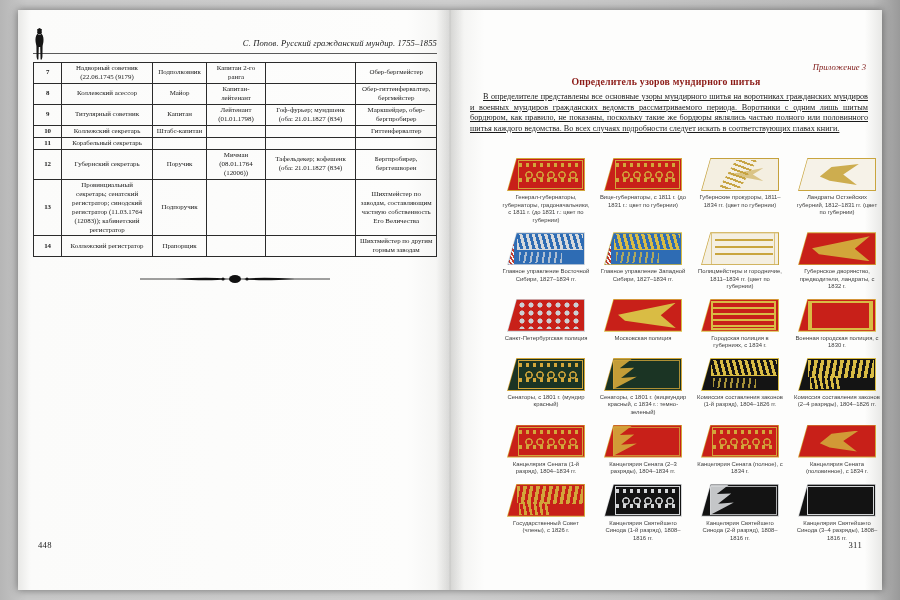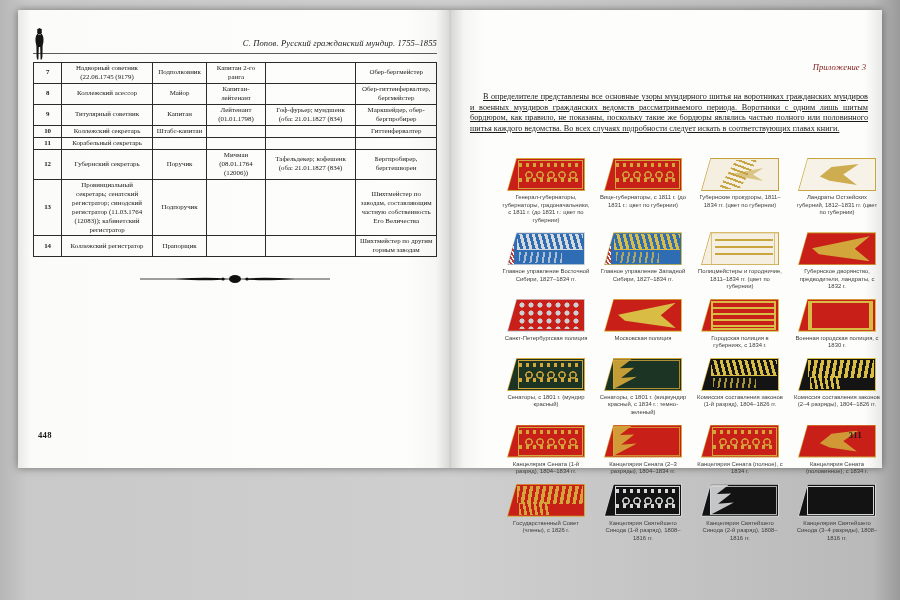--- a/index.html
+++ b/index.html
@@ -2,21 +2,21 @@
 <html><head>
 <meta charset="utf-8">
 <style>
   html,body{margin:0;padding:0;}
   body{
     width:900px;height:600px;overflow:hidden;position:relative;
     background:linear-gradient(90deg,#b6b6b6 0,#c9c9c9 3%,#cfcfcf 50%,#b9b9b9 97%,#9a9a9a 100%);
     font-family:"Liberation Serif", serif;color:#1a1a1a;
   }
   .book{
-    position:absolute;left:18px;top:10px;width:864px;height:458px;
+    position:absolute;left:18px;top:10px;width:864px;height:580px;
     background:#fdfdfc;box-shadow:0 0 8px rgba(0,0,0,.45);
     display:flex;
   }
   .page{position:relative;width:50%;height:100%;}
   .page-left{background:linear-gradient(90deg,#e9e9e7 0,#fbfbfa 3%,#fdfdfc 90%,#f3f3f1 100%);}
   .page-right{background:linear-gradient(90deg,#efefed 0,#fdfdfc 8%,#fdfdfc 96%,#e8e8e6 100%);}
   .spine{position:absolute;left:calc(50% - 14px);top:0;width:28px;height:100%;
     background:linear-gradient(90deg,transparent 0,rgba(0,0,0,.10) 45%,rgba(0,0,0,.16) 50%,rgba(0,0,0,.10) 55%,transparent 100%);
     pointer-events:none;z-index:5;}
   
@@ -26,21 +26,21 @@
   .fig{position:absolute;bottom:-2px;width:13px;height:32px;z-index:2;}
   
   table.ranks{
     position:absolute;left:15px;top:52px;width:404px;border-collapse:collapse;
     font-size:6.9px;line-height:1.3;text-align:center;
   }
   table.ranks td{border:1px solid #2b2b2b;padding:1px 3px;vertical-align:middle;}
   table.ranks td.num{font-weight:bold;}
   table.ranks{border:1.5px solid #2b2b2b;}
   .divider{position:absolute;left:117px;top:262px;width:200px;height:14px;}
-  .pageno{position:absolute;bottom:28px;font-size:8.6px;font-weight:bold;letter-spacing:.3px;}
+  .pageno{position:absolute;bottom:40px;font-size:8.6px;font-weight:normal;letter-spacing:.3px;}
   .pageno-left{left:20px;}
   .pageno-right{right:20px;}
   
   .appx-label{position:absolute;top:52px;right:16px;font-style:italic;font-size:8.6px;color:#7d1715;}
   .appx-title{position:absolute;top:66px;left:0;right:0;text-align:center;
     font-weight:bold;font-size:9.8px;color:#8b1a16;letter-spacing:.2px;}
   .intro{position:absolute;top:82px;left:20px;right:14px;font-size:8.2px;line-height:1.3;
     text-align:justify;text-indent:13px;text-decoration:underline;}
   
   .grid{position:absolute;left:52px;top:148px;width:366px;
@@ -205,20 +205,21 @@
         <circle cx="112" cy="7" r="1.6" fill="#111"></circle>
       </svg>
     </div>
 
     <div class="pageno pageno-left">448</div>
   </div>
 
   <div class="page page-right">
 
     <div class="appx-label">Приложение 3</div>
+    <div class="appx-title">Определитель узоров мундирного шитья</div>
     <div class="intro">В определителе представлены все основные узоры мундирного шитья на воротниках гражданских мундиров и военных мундиров гражданских ведомств рассматриваемого периода. Воротники с одним лишь шитым бордюром, как правило, не показаны, поскольку такие же бордюры являлись частью полного или половинного шитья каждого ведомства. Во всех случаях подробности следует искать в соответствующих главах книги.</div>
 
     <div class="grid">
         <div class="cell">
           <div class="sw-outer" style="--edge: #d2a63a;">
             <div class="sw st-ornate-full" style="--base: #c82019; --trim: #d2a63a;">
               <i class="orn"></i>
               <i class="orn2"></i>
             </div>
           </div>

